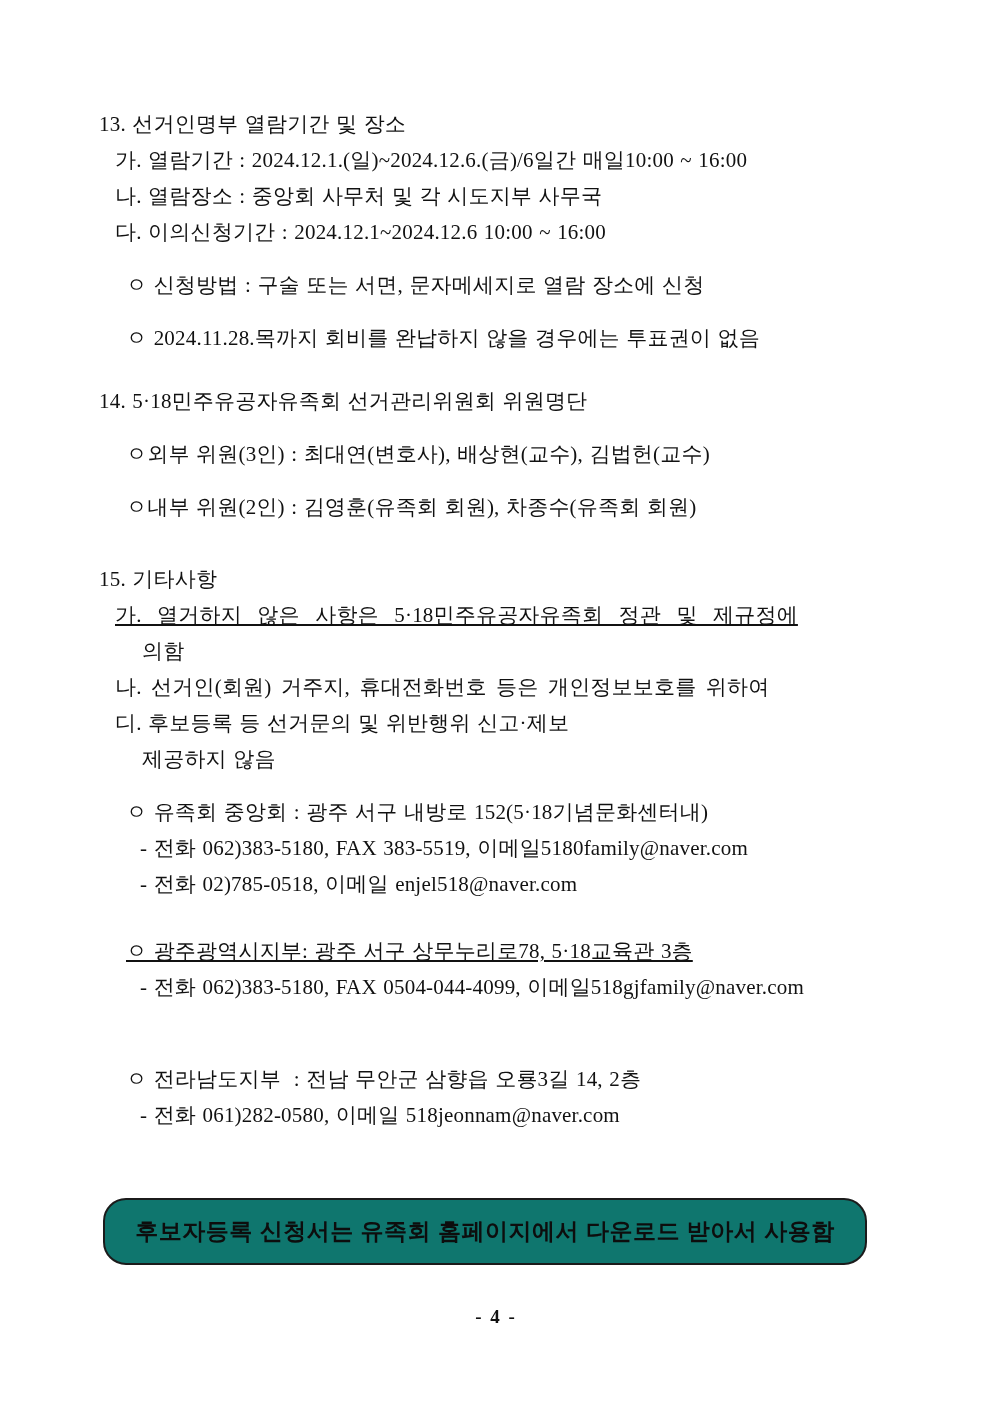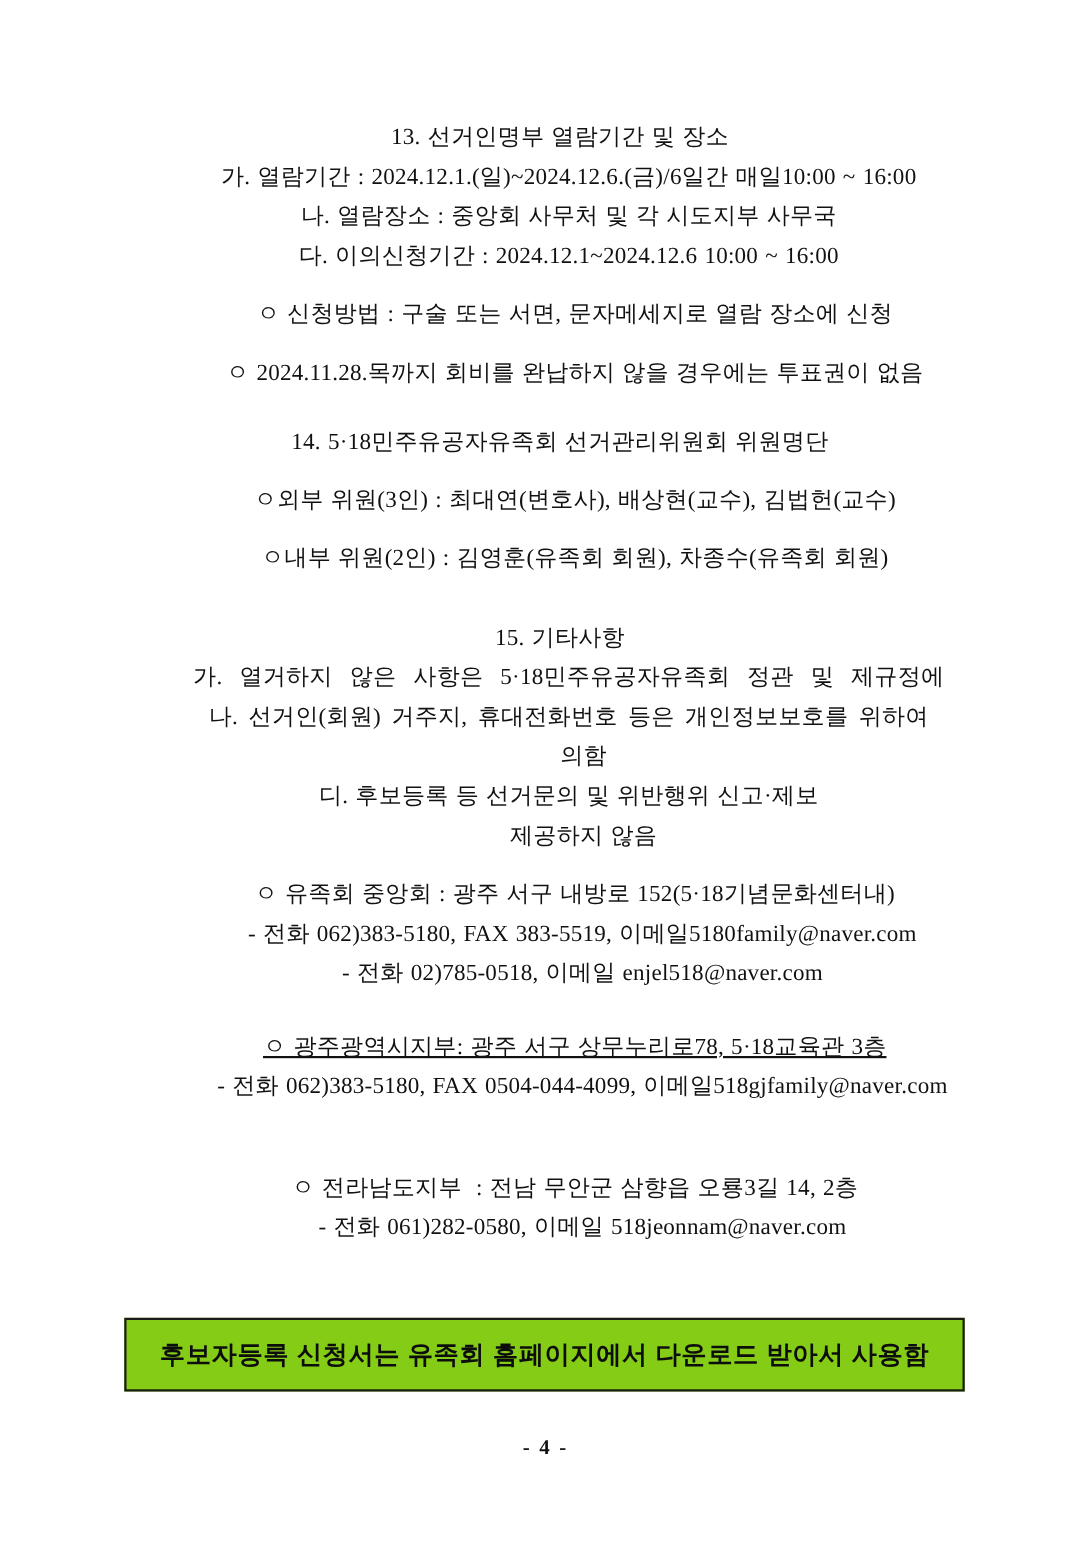--- a/index.html
+++ b/index.html
@@ -8,39 +8,38 @@
     width: 992px;
     height: 1403px;
     margin: 0 auto;
     background: #ffffff;
     font-family: "Liberation Serif", "DejaVu Serif", serif;
     color: #111111;
     overflow: hidden;
   }
   .content {
     position: absolute;
-    left: 109px;
+    left: 99px;
     top: 106px;
     width: 800px;
-    text-align: center;
   }
   .line {
     font-size: 21px;
     line-height: 36px;
     white-space: pre;
     letter-spacing: 0.2px;
     word-spacing: 1px;
   }
   .t    { padding-left: 0; }
   .ind1 { padding-left: 16px; }
   .cont { padding-left: 43px; }
   .ind2 { padding-left: 27px; margin-top: 17px; }
   .ind2b{ padding-left: 35px; }
   .ind3 { padding-left: 41px; }
-  .ws10 { word-spacing: 10px; }
+  .ws10 { word-spacing: 10px; text-decoration: underline; }
   .ws4  { word-spacing: 4px; }
   .sec14 { margin-top: 27px; }
   .sec15 { margin-top: 36px; }
   .mt32 { margin-top: 32px; }
   .mt31 { margin-top: 31px; text-decoration: underline; }
   .mt36 { margin-top: 56px; }
   .notice {
     margin-top: 65px;
     margin-left: 4px;
     width: 760px;
@@ -85,33 +84,33 @@
 
     <section class="sec14">
       <div class="line t">14. 5·18민주유공자유족회 선거관리위원회 위원명단</div>
       <div class="line ind2">ㅇ외부 위원(3인) : 최대연(변호사), 배상현(교수), 김법헌(교수)</div>
       <div class="line ind2">ㅇ내부 위원(2인) : 김영훈(유족회 회원), 차종수(유족회 회원)</div>
     </section>
 
     <section class="sec15">
       <div class="line t">15. 기타사항</div>
       <div class="line ind1 ws10">가. 열거하지 않은 사항은 5·18민주유공자유족회 정관 및 제규정에</div>
+      <div class="line cont">의함</div>
       <div class="line ind1 ws4">나. 선거인(회원) 거주지, 휴대전화번호 등은 개인정보보호를 위하여</div>
-      <div class="line cont">의함</div>
       <div class="line ind1">디. 후보등록 등 선거문의 및 위반행위 신고·제보</div>
       <div class="line cont">제공하지 않음</div>
       <div class="line ind2">ㅇ 유족회 중앙회 : 광주 서구 내방로 152(5·18기념문화센터내)</div>
       <div class="line ind3">- 전화 062)383-5180, FAX 383-5519, 이메일5180family@naver.com</div>
       <div class="line ind3">- 전화 02)785-0518, 이메일 enjel518@naver.com</div>
       <div class="line ind2 mt31">ㅇ 광주광역시지부: 광주 서구 상무누리로78, 5·18교육관 3층</div>
       <div class="line ind3">- 전화 062)383-5180, FAX 0504-044-4099, 이메일518gjfamily@naver.com</div>
       <div class="line ind2 mt36">ㅇ 전라남도지부  : 전남 무안군 삼향읍 오룡3길 14, 2층</div>
       <div class="line ind3">- 전화 061)282-0580, 이메일 518jeonnam@naver.com</div>
     </section>
 
-    <div class="notice" style="background: #84cc16; border-color: rgb(27, 27, 27);">
+    <div class="notice" style="background: #0f766e; border-color: rgb(27, 27, 27); border-radius: 23px;">
       <span>후보자등록 신청서는 유족회 홈페이지에서 다운로드 받아서 사용함</span>
     </div>
 
   </div>
 
   <div class="footer">- 4 -</div>
 </div>
 
 </body></html>

